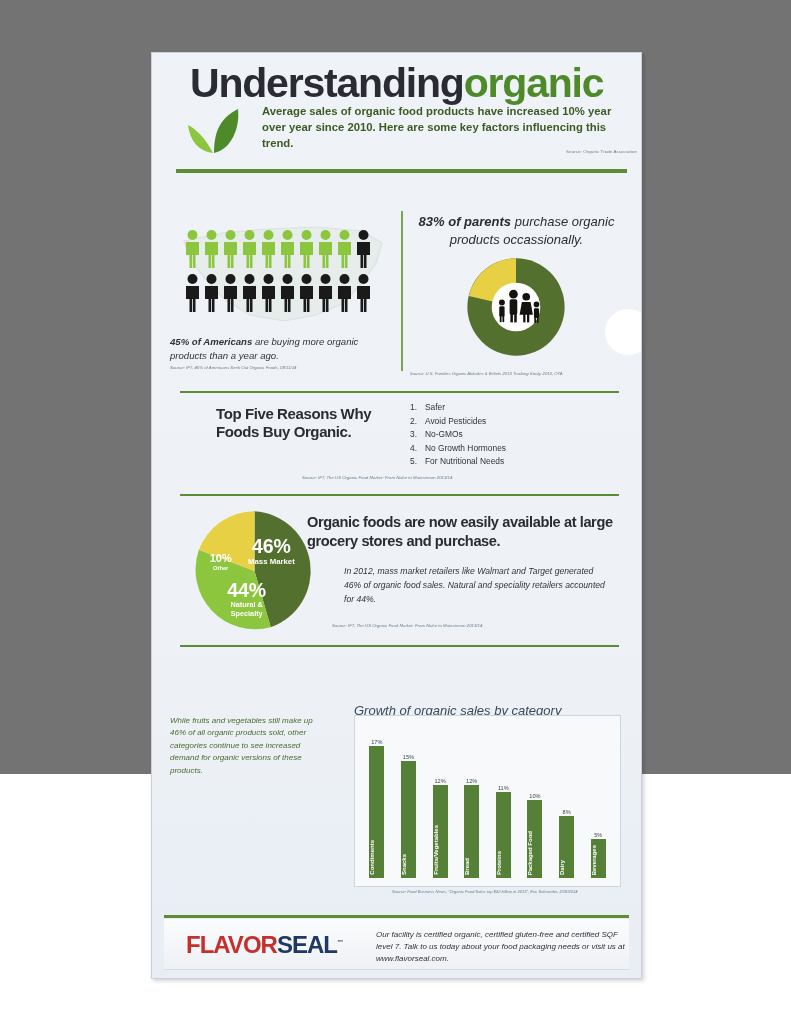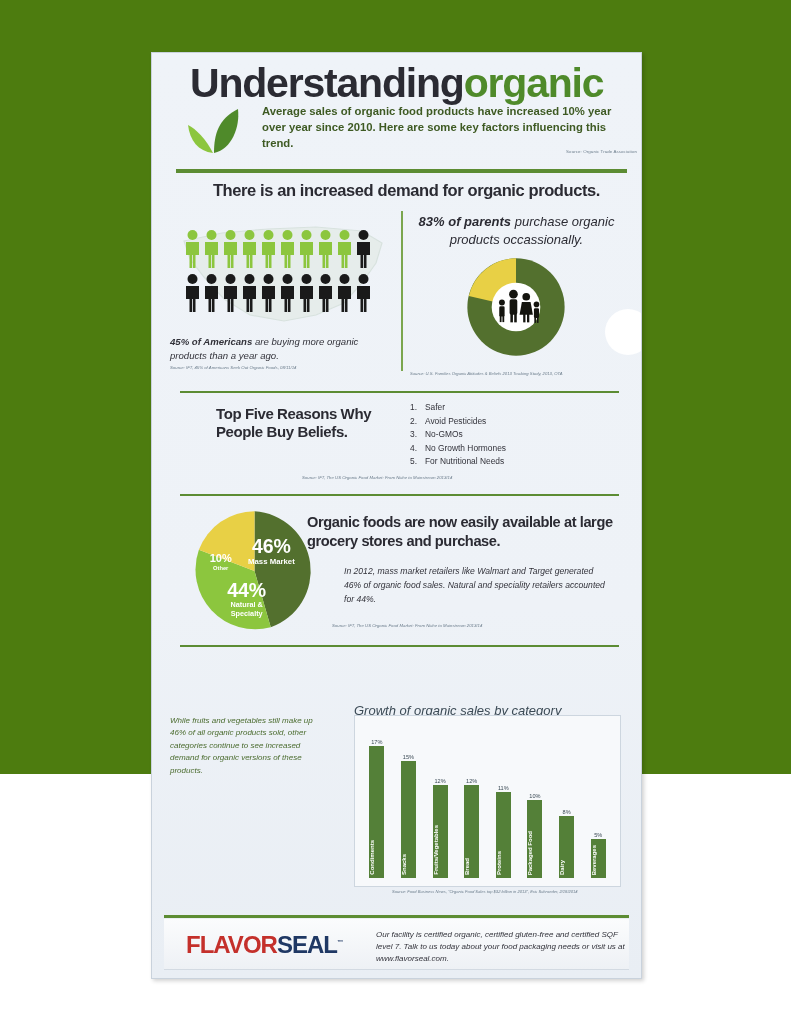--- a/index.html
+++ b/index.html
@@ -1,17 +1,17 @@
 <!DOCTYPE html>
 <html><head>
 <meta charset="utf-8">
 <style>
   html,body{margin:0;padding:0;background:#ffffff;}
   body{width:791px;height:1024px;font-family:"Liberation Sans",sans-serif;}
-  .page{position:relative;width:791px;height:774px;background:#4d7c0f;}
+  .page{position:relative;width:791px;height:774px;background:#737373;}
   .sheet{position:absolute;left:151px;top:52px;width:489px;height:925px;
          background:#eef2f7;border:1px solid #c9d2dc;
          box-shadow:2px 2px 4px rgba(0,0,0,.18);overflow:hidden;}
   .inner{position:absolute;left:0;top:0;right:0;bottom:0;
          background:linear-gradient(180deg,#eff3f8 0%,#eef2f7 60%,#e9eef4 100%);}
 
   
   .hdr{position:absolute;left:14px;top:10px;right:14px;height:112px;}
   .title{font-size:41px;font-weight:700;letter-spacing:-1.2px;color:#2b2b33;
          line-height:1;white-space:nowrap;margin-left:24px;}
@@ -110,21 +110,20 @@
      <div class="title"><span>Understanding</span><span class="t2">organic</span></div>
    </div>
    <svg class="leaf" viewBox="0 0 62 50">
      <path d="M30 48 C30 30 34 14 54 4 C56 22 48 44 30 48 Z" fill="#4f8a2a"></path>
      <path d="M29 48 C22 34 12 24 4 20 C6 36 14 46 29 48 Z" fill="#8cc63e"></path>
    </svg>
    <div class="hsub">Average sales of organic food products have increased 10% year over year since 2010.  Here are some key factors influencing this trend.</div>
    <div class="hsrc">Source: Organic Trade Association</div>
    <div class="rule"></div>
 
-   <div class="s1h">There is an increased demand for organic products.</div>
 
    <div class="usa">
      <svg class="usmap" viewBox="0 0 215 120">
        <path d="M8 30 L46 22 L92 18 L140 16 L186 20 L206 32 L200 52 L186 72 L168 92
                 L140 104 L108 110 L74 104 L48 88 L28 66 L14 48 Z" fill="#dfe8e0" stroke="#c2d2c6" stroke-width="1.2"></path>
      </svg>
      <div class="prow" id="prow1" style="left:8px;top:18px;">
             <svg viewBox="0 0 17 40" class="ppl">
               <circle cx="8.5" cy="6" r="5" fill="#8cc63e"></circle>
               <path d="M2 13 h13 v13 h-3.5 v13 h-2.6 v-13 h-0.8 v13 h-2.6 v-13 h-3.5 Z" fill="#8cc63e"></path>
@@ -238,21 +237,21 @@
             <rect x="64" y="51" width="4" height="7.5" rx="1"></rect>
        <rect x="64.3" y="57.8" width="1.3" height="4.6"></rect>
             <rect x="66.3" y="57.8" width="1.3" height="4.6"></rect>
      </g>
    </svg>
    <div class="blob"></div>
 
    <div class="s1rsrc">Source: U.S. Families Organic Attitudes &amp; Beliefs 2013 Tracking Study, 2013, OTA</div>
    <div class="rule2"></div>
 
-   <div class="s2h"><span>Top Five Reasons Why</span><br><span>People Buy Beliefs.</span></div>
+   <div class="s2h"><span>Top Five Reasons Why</span><br><span>Foods Buy Organic.</span></div>
    <div class="s2list" id="reasons-list">
           <div>
             <span class="n">1.</span>
             <span>Safer</span>
           </div>
           <div>
             <span class="n">2.</span>
             <span>Avoid Pesticides</span>
           </div>
           <div>

